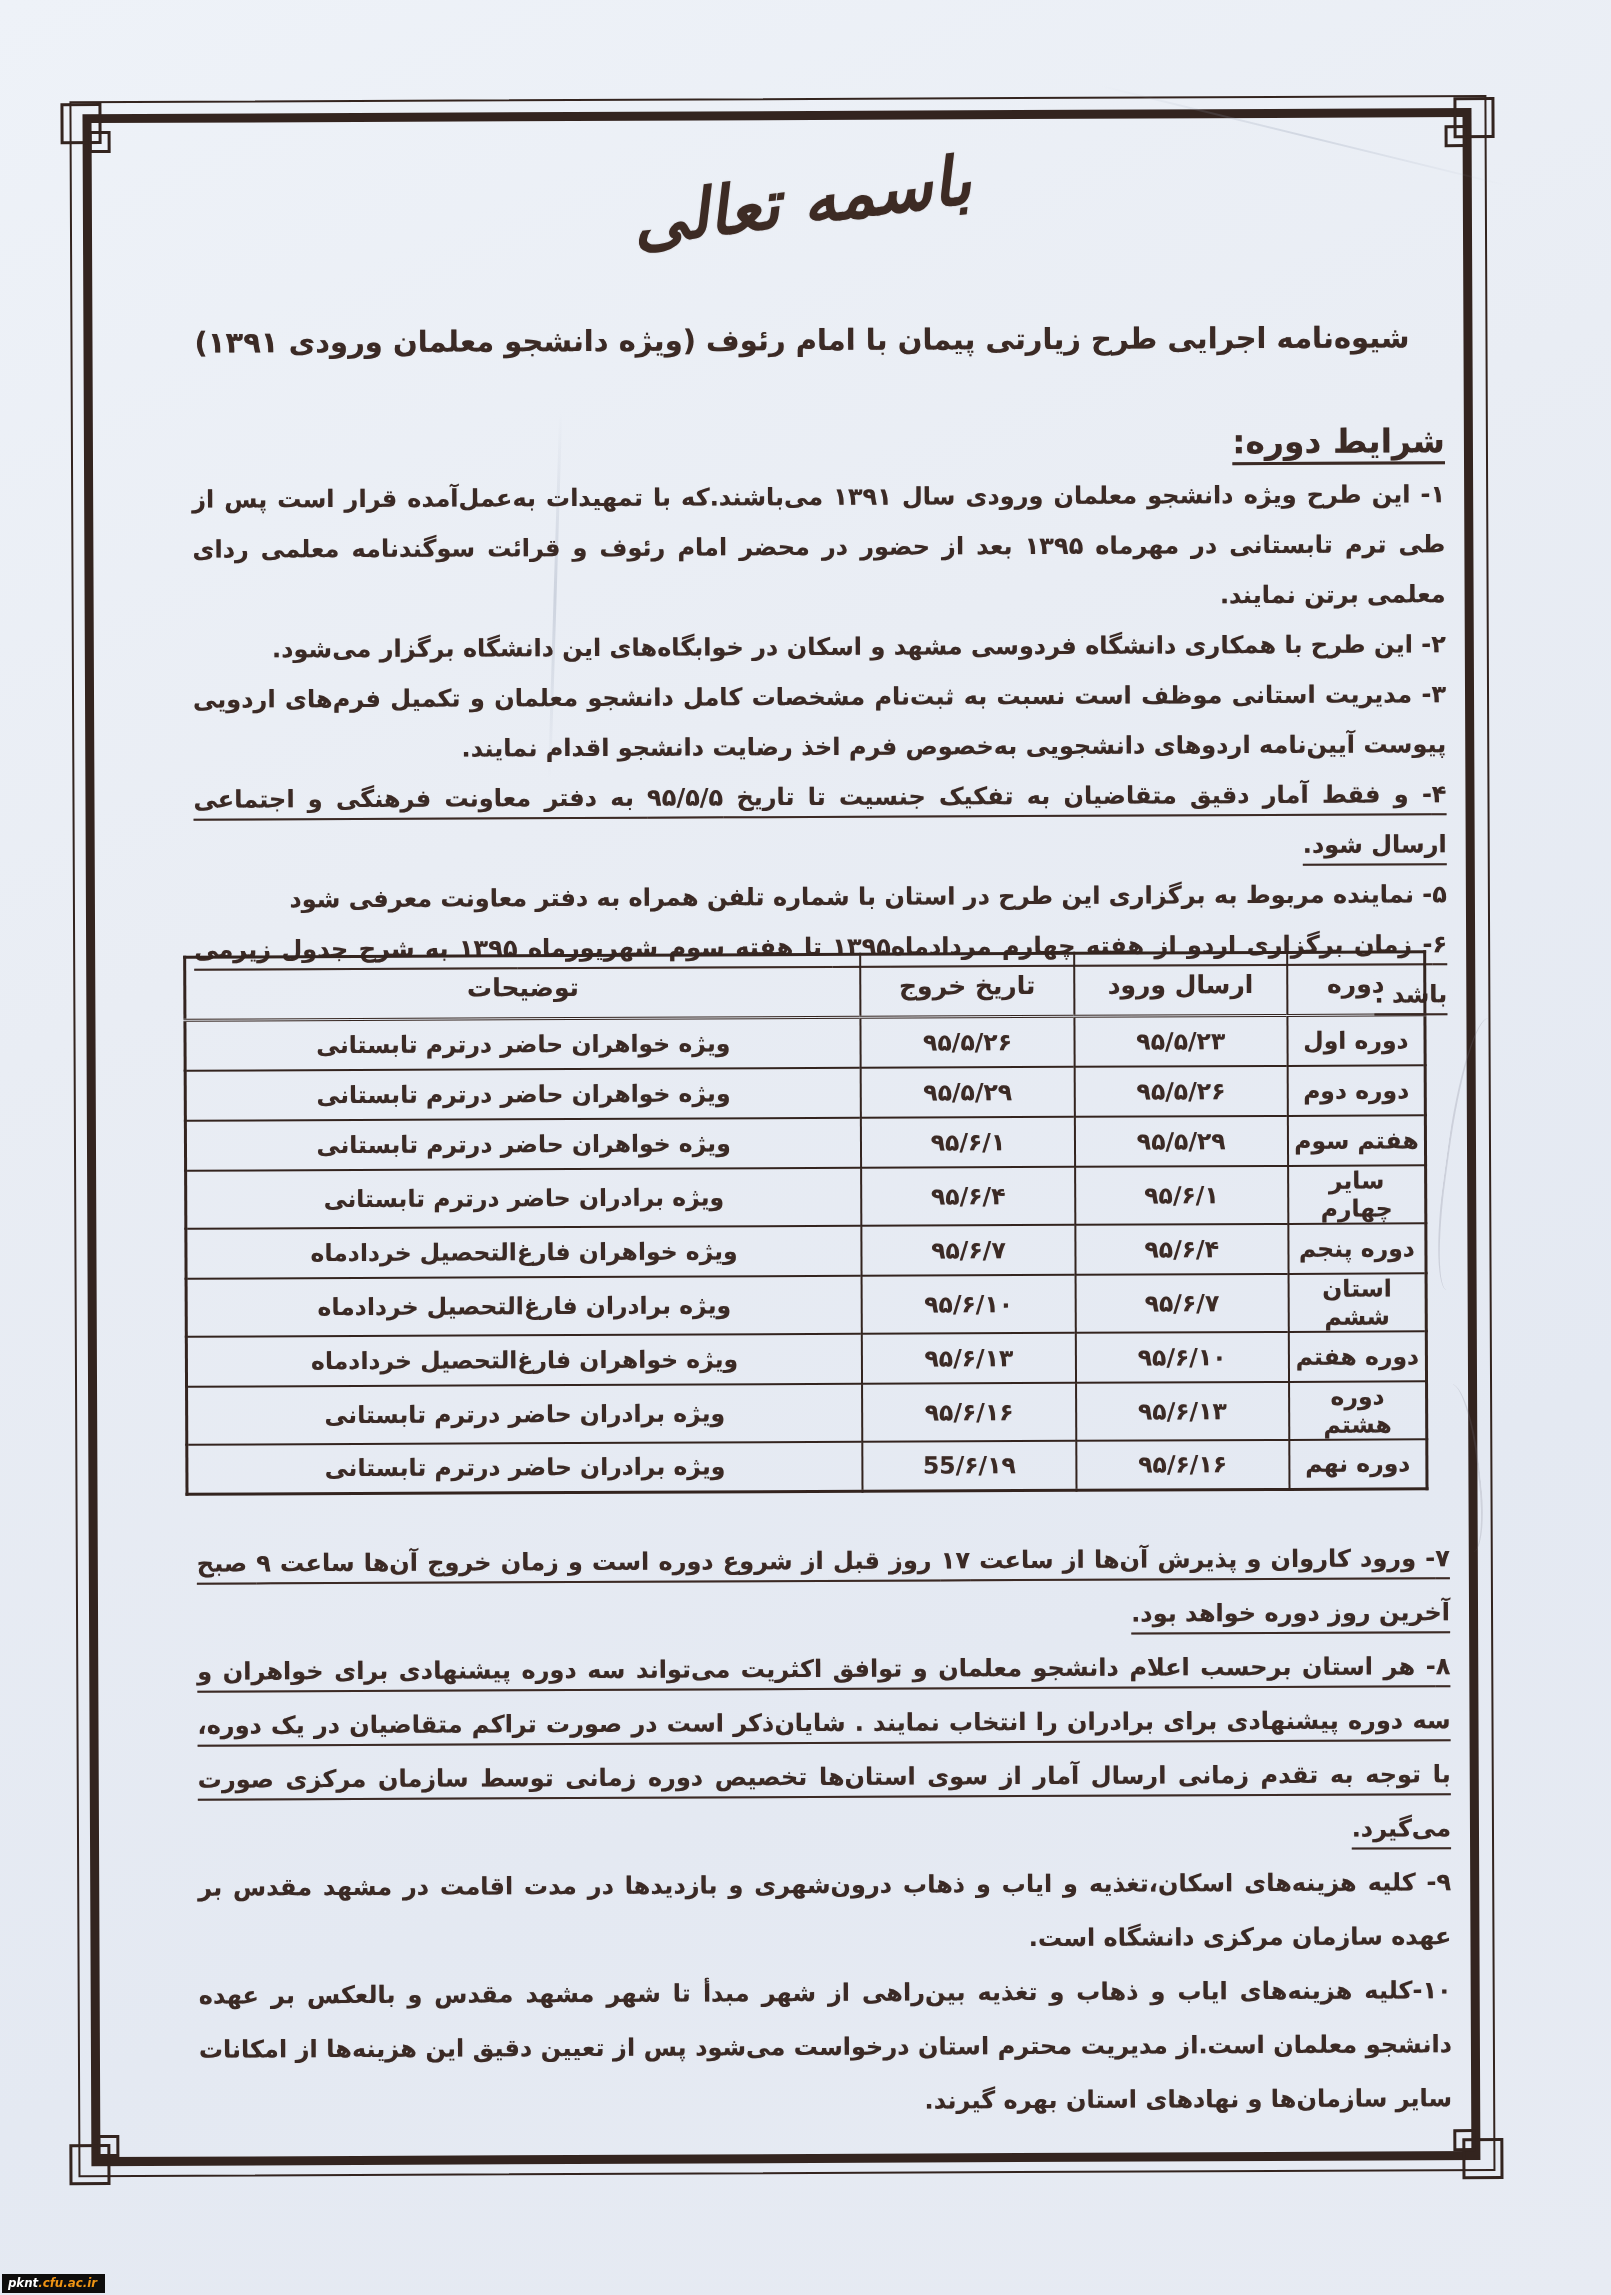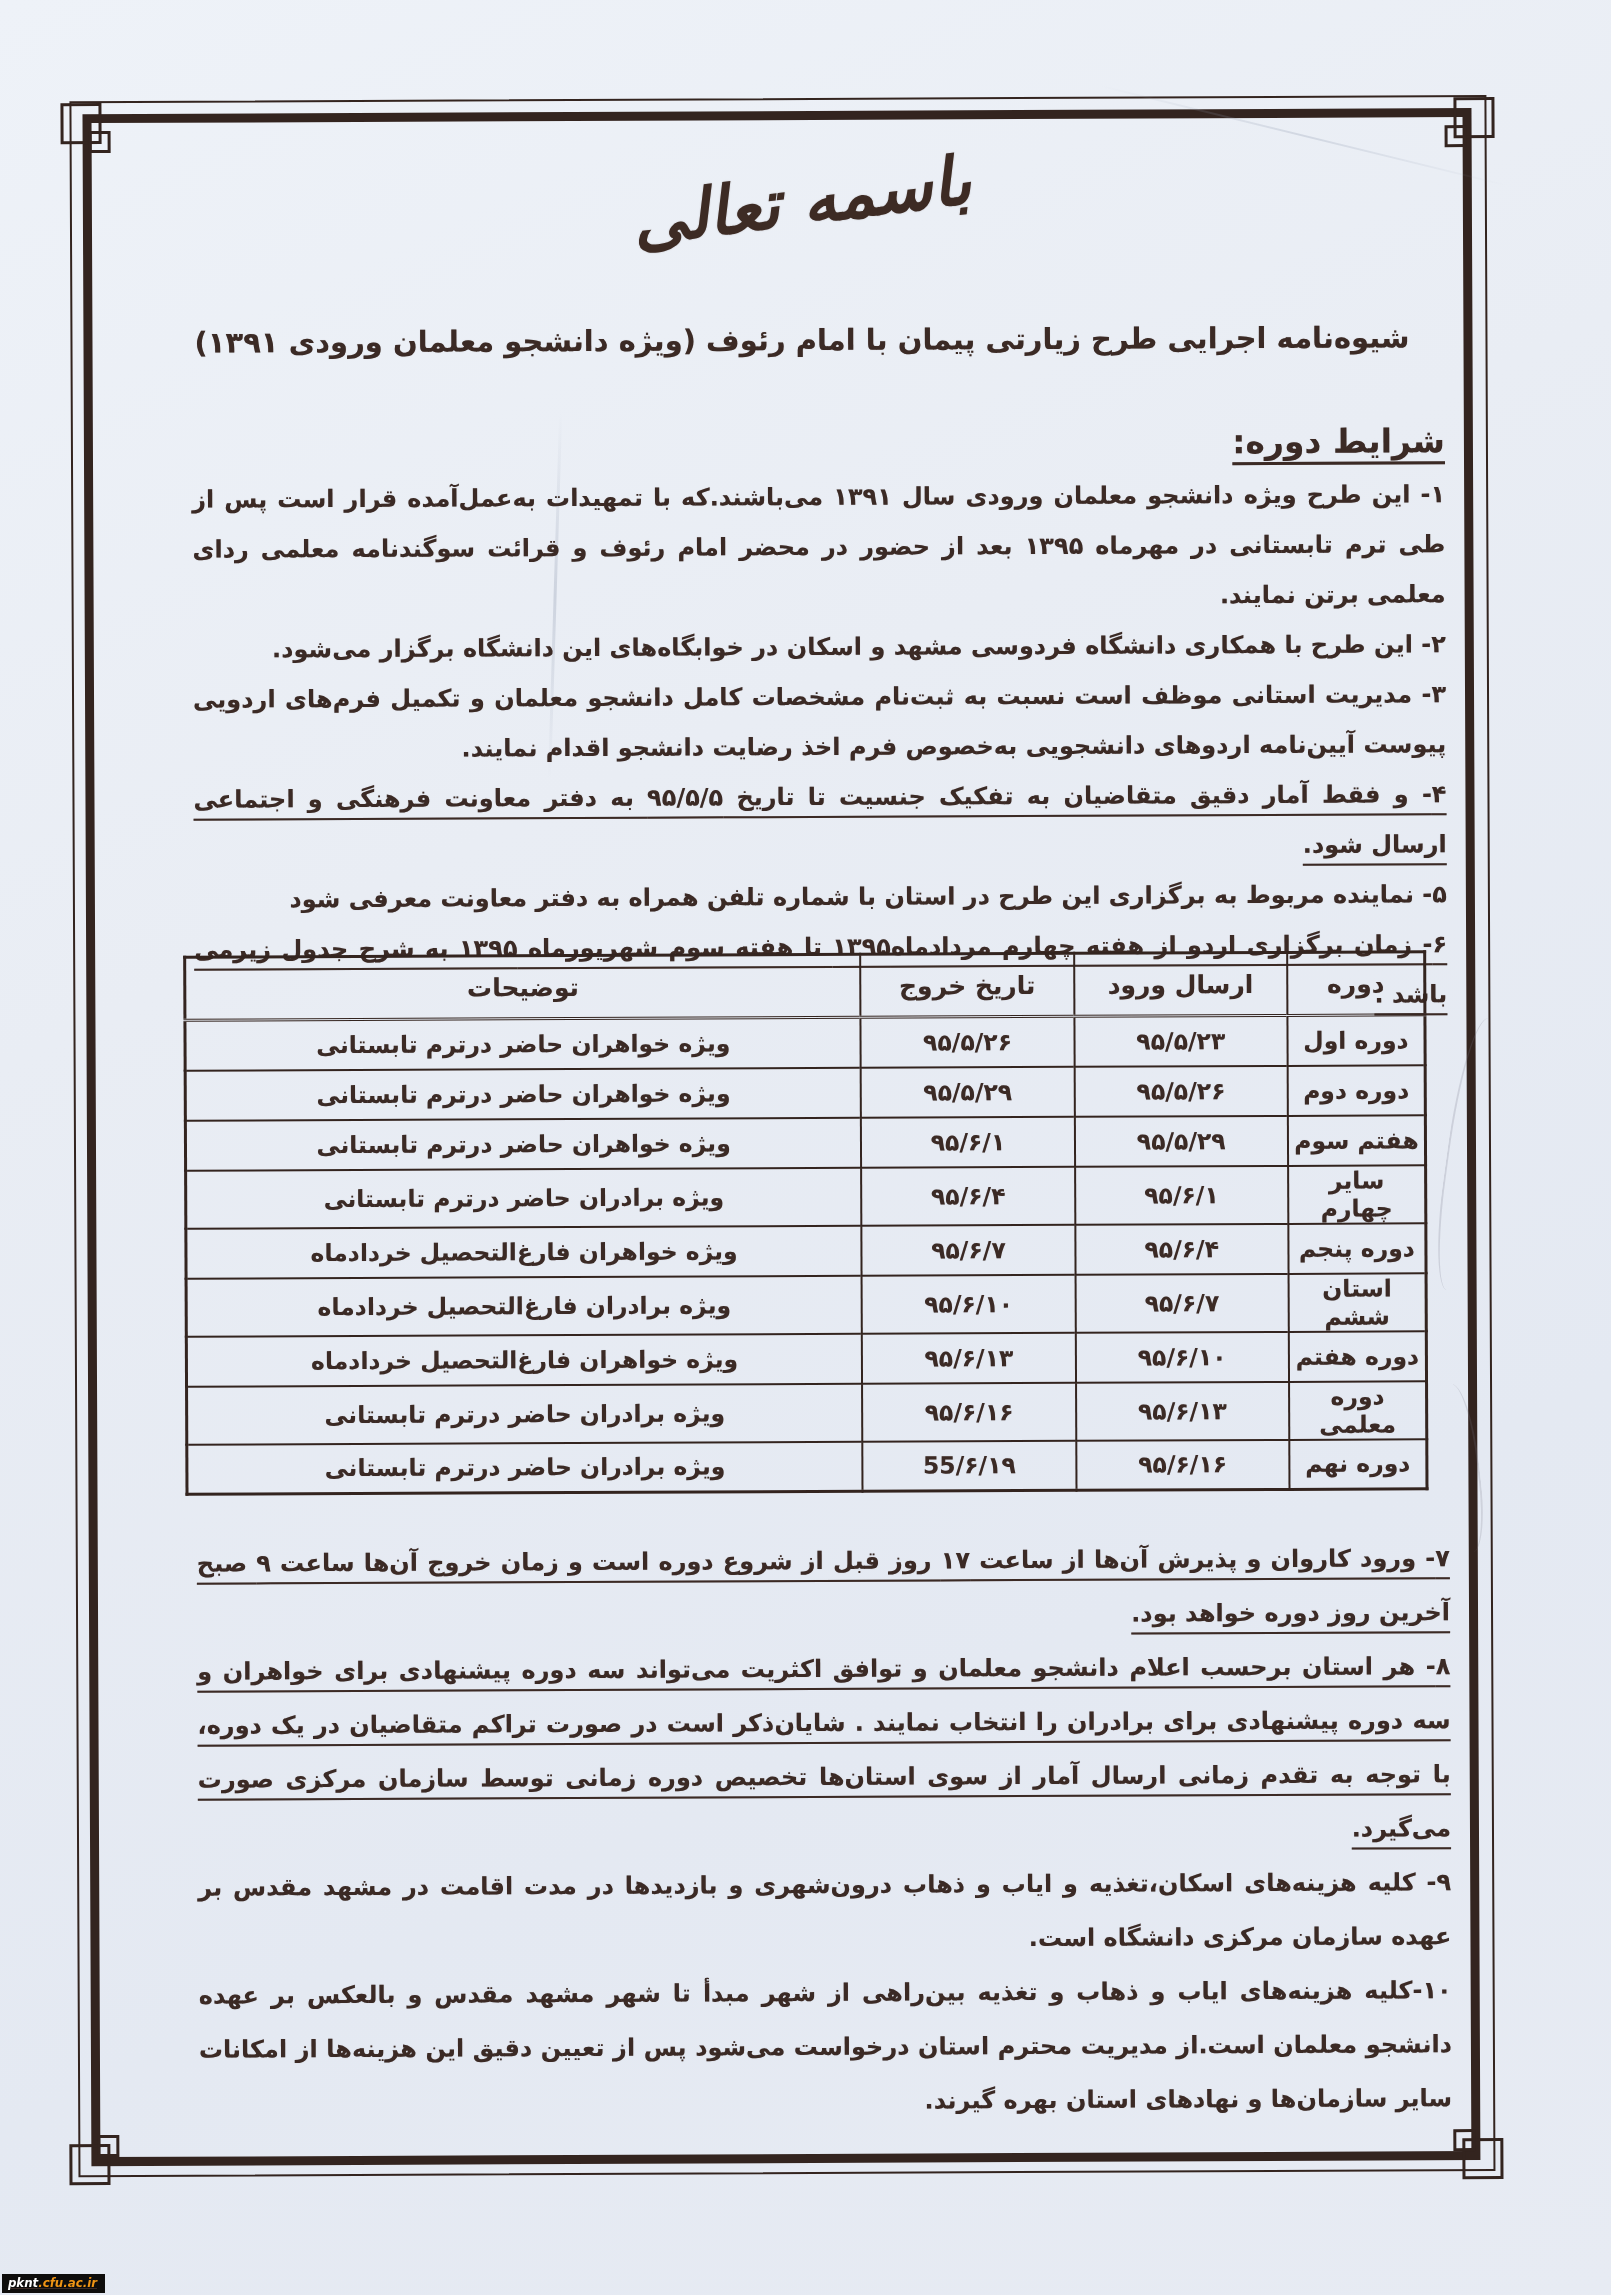--- a/index.html
+++ b/index.html
@@ -60,21 +60,21 @@
               background:linear-gradient(to right, rgba(150,160,180,0), rgba(150,160,180,.3), rgba(150,160,180,0));
               transform:rotate(14deg); }
   .scribble1 { position:absolute; left:1447px; top:1020px; width:46px; height:275px;
                border-left:2px solid rgba(120,120,135,.22); border-radius:50% 0 0 40%; transform:rotate(8deg); }
   .scribble2 { position:absolute; left:1439px; top:1386px; width:39px; height:170px;
                border-right:2px solid rgba(120,120,135,.2); border-radius:0 50% 40% 0; transform:rotate(-6deg); }
 
   
   .watermark { position:absolute; left:2px; top:2274px; direction:ltr;
                background:#0e0d0c; padding:2px 7.8px 3.3px 5.9px;
-               font-style:italic; font-weight:bold; font-size:11.8px; letter-spacing:0;text-decoration:underline; }
+               font-style:italic; font-weight:bold; font-size:11.8px; letter-spacing:0; }
   .watermark .wm-a { color:#ffffff; }
   .watermark .wm-b { color:#ef9414; }
 </style>
 </head>
 <body>
 
 <div class="tilt">
 
   <div class="frame-outer"></div>
   <div class="frame-inner"></div>
@@ -161,21 +161,21 @@
           <td>۹۵/۶/۱۰</td>
           <td>ویژه برادران فارغ‌التحصیل خردادماه</td>
         </tr>
         <tr>
           <td>دوره هفتم</td>
           <td>۹۵/۶/۱۰</td>
           <td>۹۵/۶/۱۳</td>
           <td>ویژه خواهران فارغ‌التحصیل خردادماه</td>
         </tr>
         <tr>
-          <td>دوره معلمی</td>
+          <td>دوره هشتم</td>
           <td>۹۵/۶/۱۳</td>
           <td>۹۵/۶/۱۶</td>
           <td>ویژه برادران حاضر درترم تابستانی</td>
         </tr>
         <tr>
           <td>دوره نهم</td>
           <td>۹۵/۶/۱۶</td>
           <td>55/۶/۱۹</td>
           <td>ویژه برادران حاضر درترم تابستانی</td>
         </tr>

